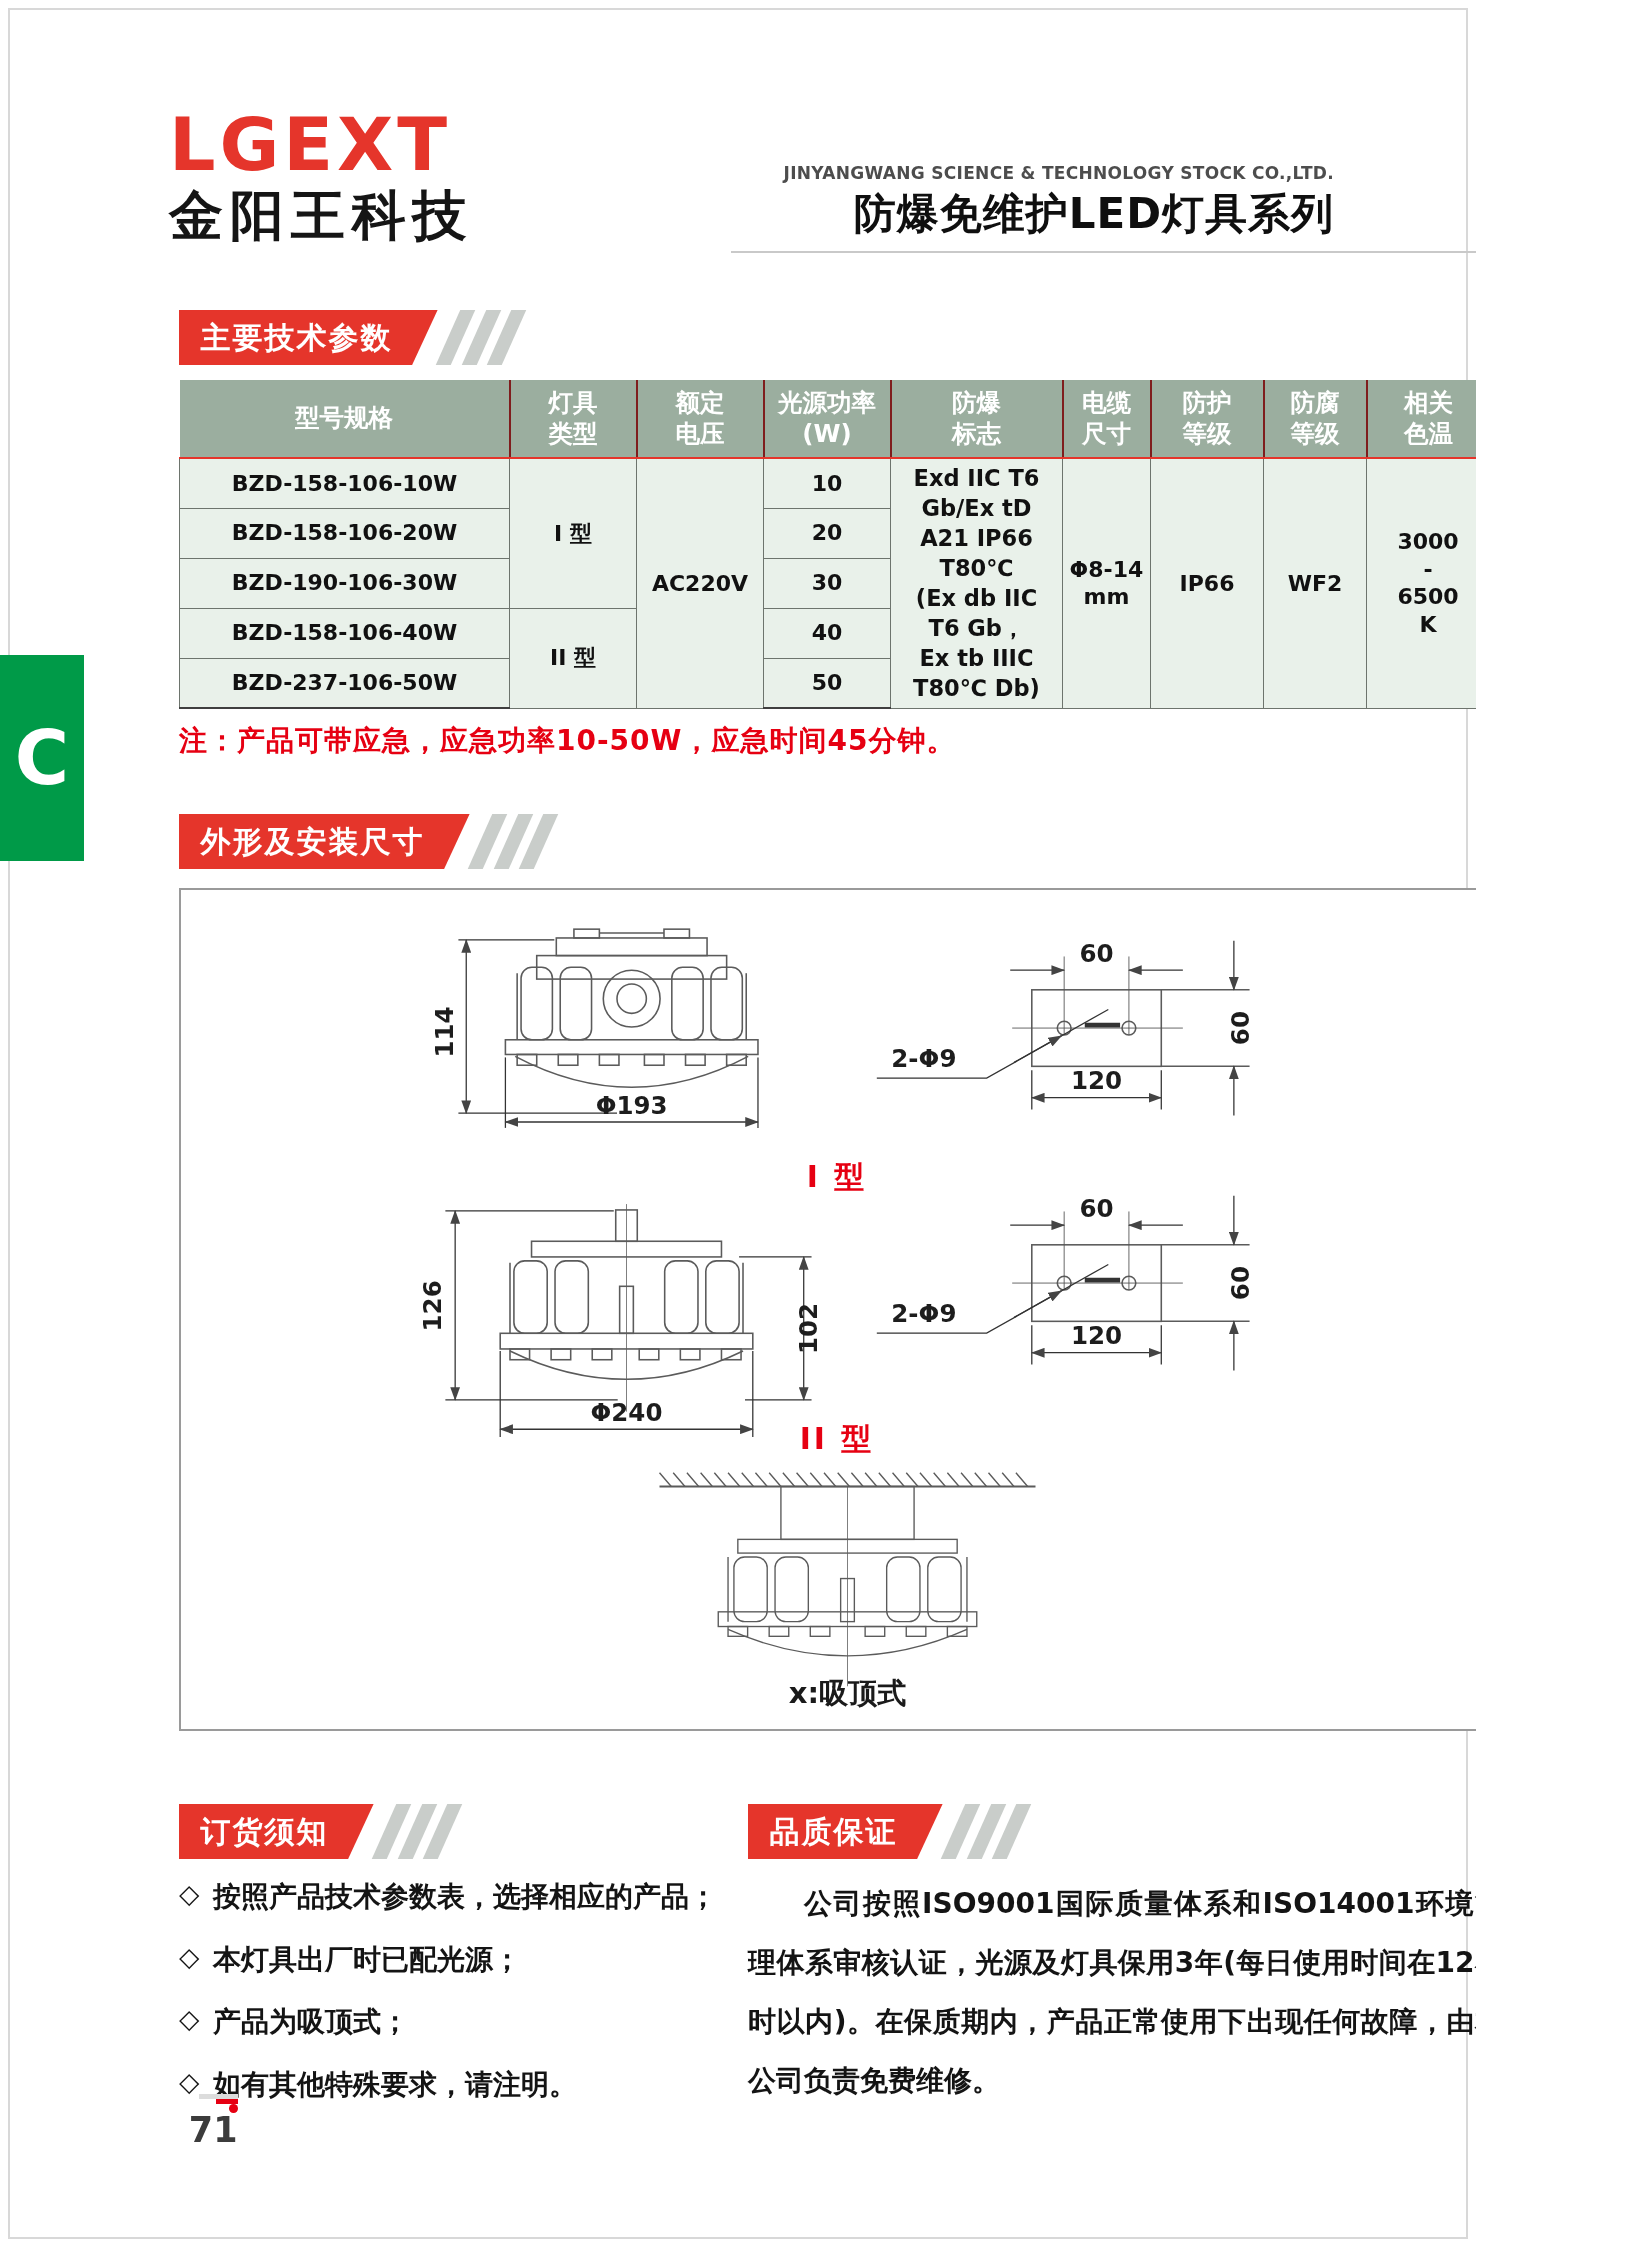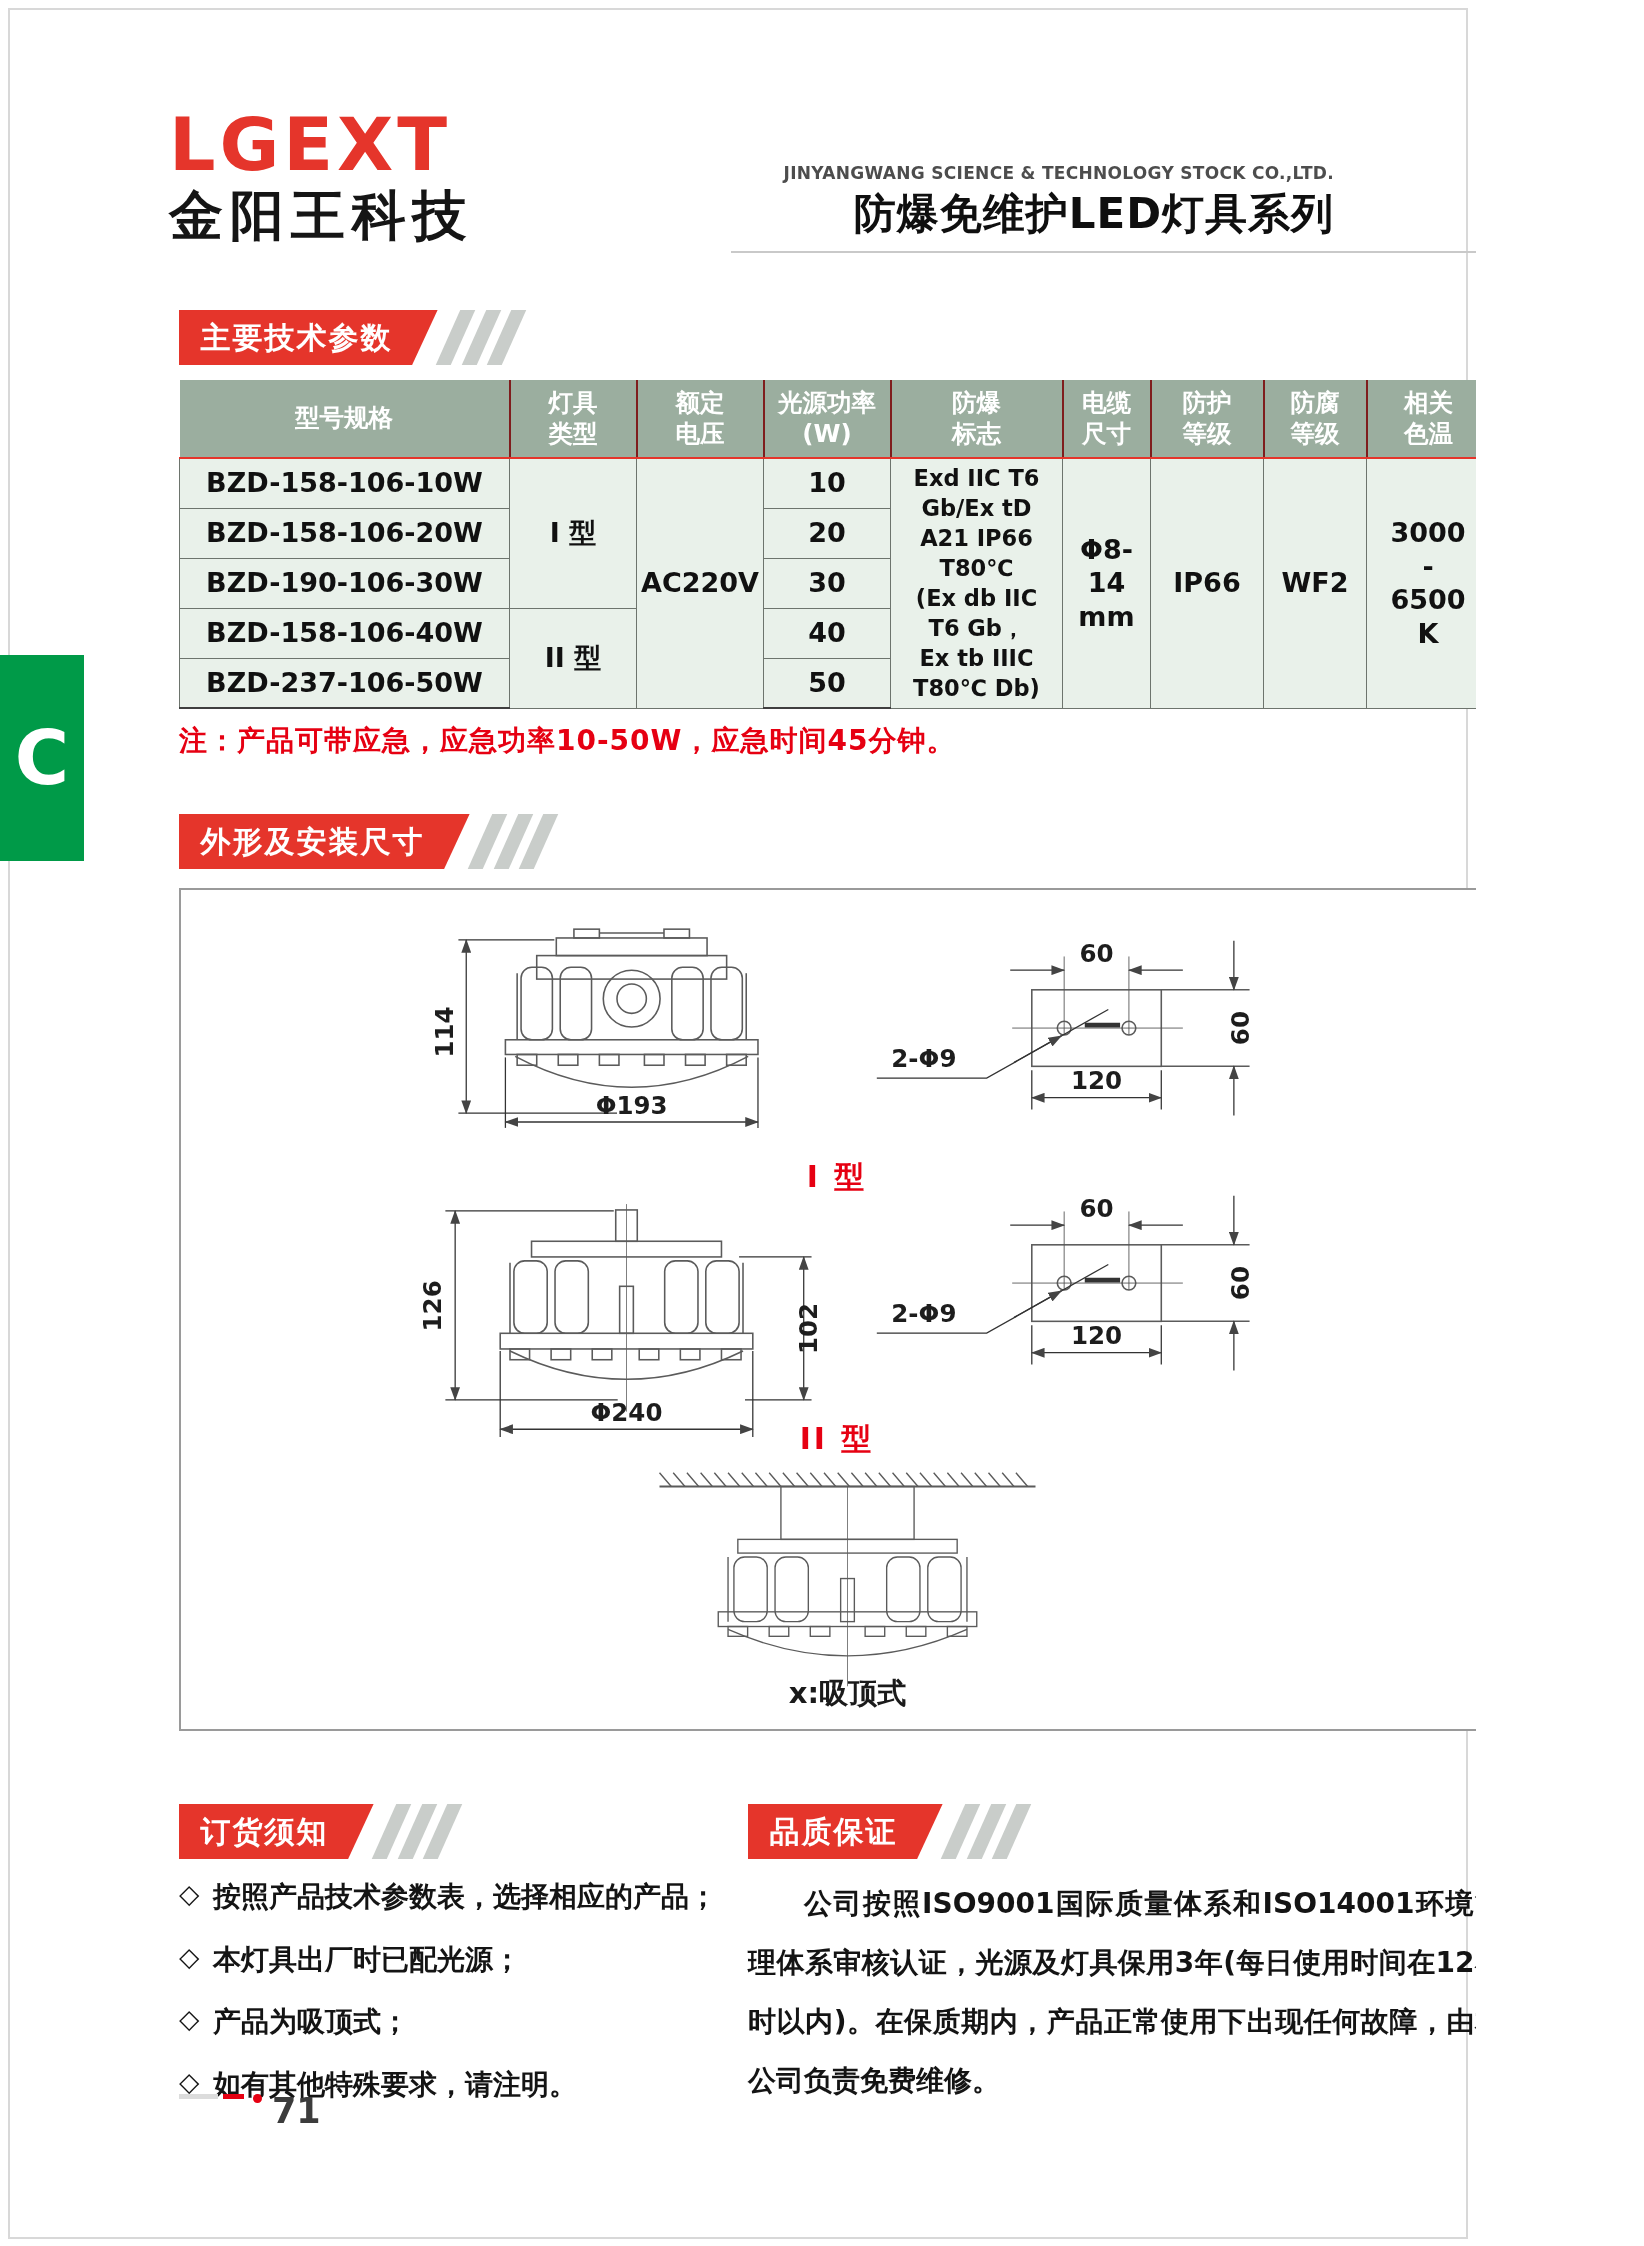--- a/index.html
+++ b/index.html
@@ -26,21 +26,21 @@
                 padding:0 45px 0 21.6px; letter-spacing:2px;
                 clip-path:polygon(0 0,100% 0,calc(100% - 25.5px) 100%,0 100%); }
   .stripe { width:14.7px; height:55px; background:#c9cdca; margin-left:10.8px; transform:skewX(-24deg); }
 
   
   .spec-table { position:absolute; left:179px; top:380px; width:1310px; border-collapse:collapse; table-layout:fixed; }
   .spec-table th { background:#9bae9f; color:#fff; font-size:24.5px; font-weight:bold; height:78px;
                    text-align:center; vertical-align:middle; line-height:1.25; white-space:pre-line;
                    border-bottom:2.9px solid #e5352b; }
   .spec-table th + th { border-left:2px solid #7f1d1d; }
-  .spec-table td { background:#e9f1ea; border:1px solid #6d746d; font-size:27px; font-weight:bold; color:#111;
+  .spec-table td { background:#e9f1ea; border:1px solid #6d746d; font-size:22px; font-weight:bold; color:#111;
                    text-align:center; vertical-align:middle; height:50px; white-space:pre-line; line-height:1.25; }
   .spec-table tbody tr:last-child td { border-bottom:2px solid #3f3f3f; }
   .spec-table td.exmark { font-size:22.5px; line-height:30px; }
 
   .note { position:absolute; left:179px; top:722px; font-size:28px; font-weight:bold; color:#e60012; letter-spacing:1px; }
 
   
   .panel { position:absolute; left:179px; top:888px; width:1321px; height:843px; border:2px solid #9a9a9a; background:#fff; }
   .panel .abs { position:absolute; }
   svg text { font-family:"DejaVu Sans","Liberation Sans",sans-serif; font-size:25px; font-weight:bold; fill:#1d1d1d; }
@@ -48,21 +48,21 @@
   .ceiling-caption { position:absolute; left:451px; top:784px; width:431px; text-align:center; font-size:29px; font-weight:bold; color:#1a1a1a; }
 
   
   .order-list { position:absolute; left:179px; top:1878px; width:588px; }
   .order-item { display:flex; align-items:flex-start; margin-bottom:24.5px; font-size:28px; font-weight:bold; color:#141414; }
   .order-item .diamond { margin-right:13.7px; font-size:26.5px; }
   .quality-text { position:absolute; left:748px; top:1874px; width:755px; font-size:28px; font-weight:bold; color:#141414;
                   line-height:59px; text-indent:2em; text-align:justify; }
 
   
-  .footer { position:absolute; left:179px; top:2094px; display:flex; align-items:flex-start; }
+  .footer { position:absolute; left:179px; top:2094px; display:flex; align-items:flex-end;flex-direction:column; }
   .f-gray { width:39px; height:4.9px; background:#dcdcdc; }
   .f-red  { width:21.6px; height:4.9px; background:#e60012; margin-left:4.9px; }
   .f-dot  { width:8.8px; height:8.8px; border-radius:50%; background:#e60012; margin-left:8.8px; }
   .f-num  { font-size:35px; font-weight:bold; color:#3c3c3c; margin-left:9.8px; line-height:1; }
 </style>
 </head>
 <body>
 
 <svg width="0" height="0" style="position:absolute">
   <defs>

